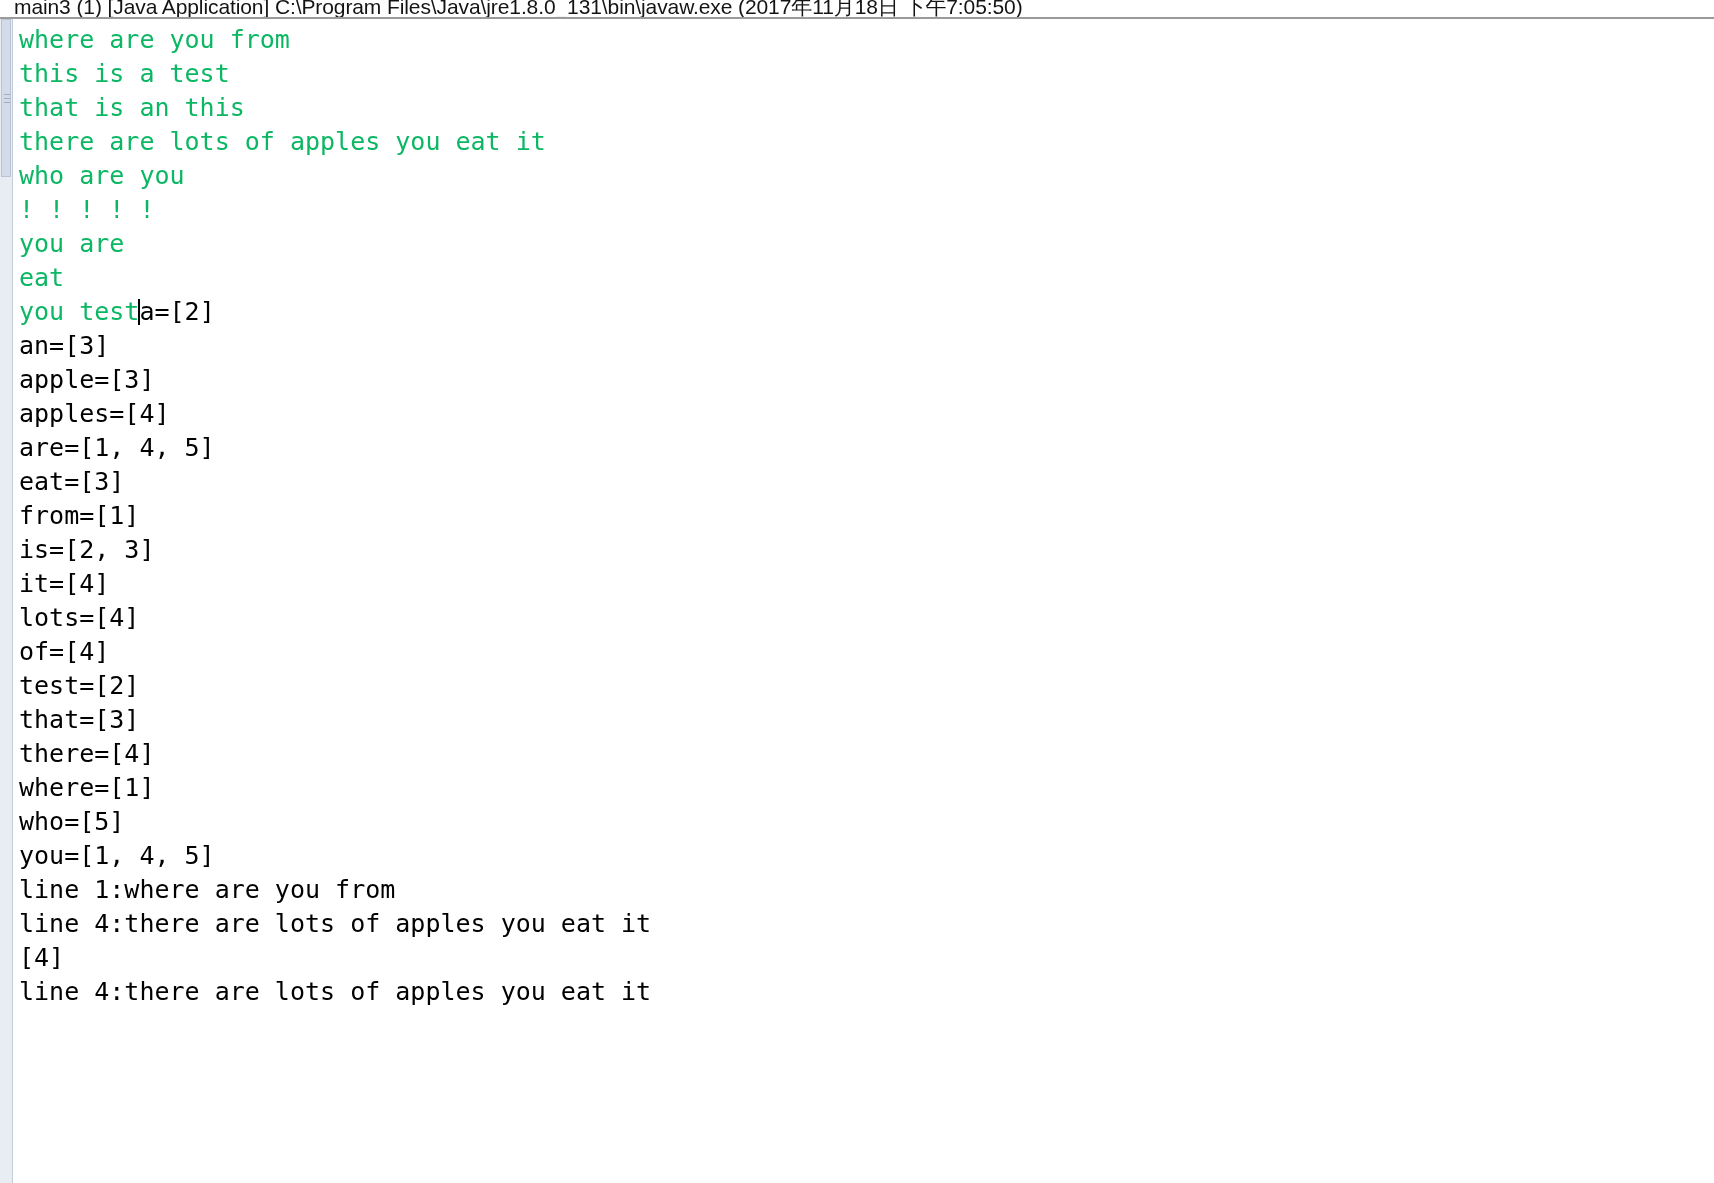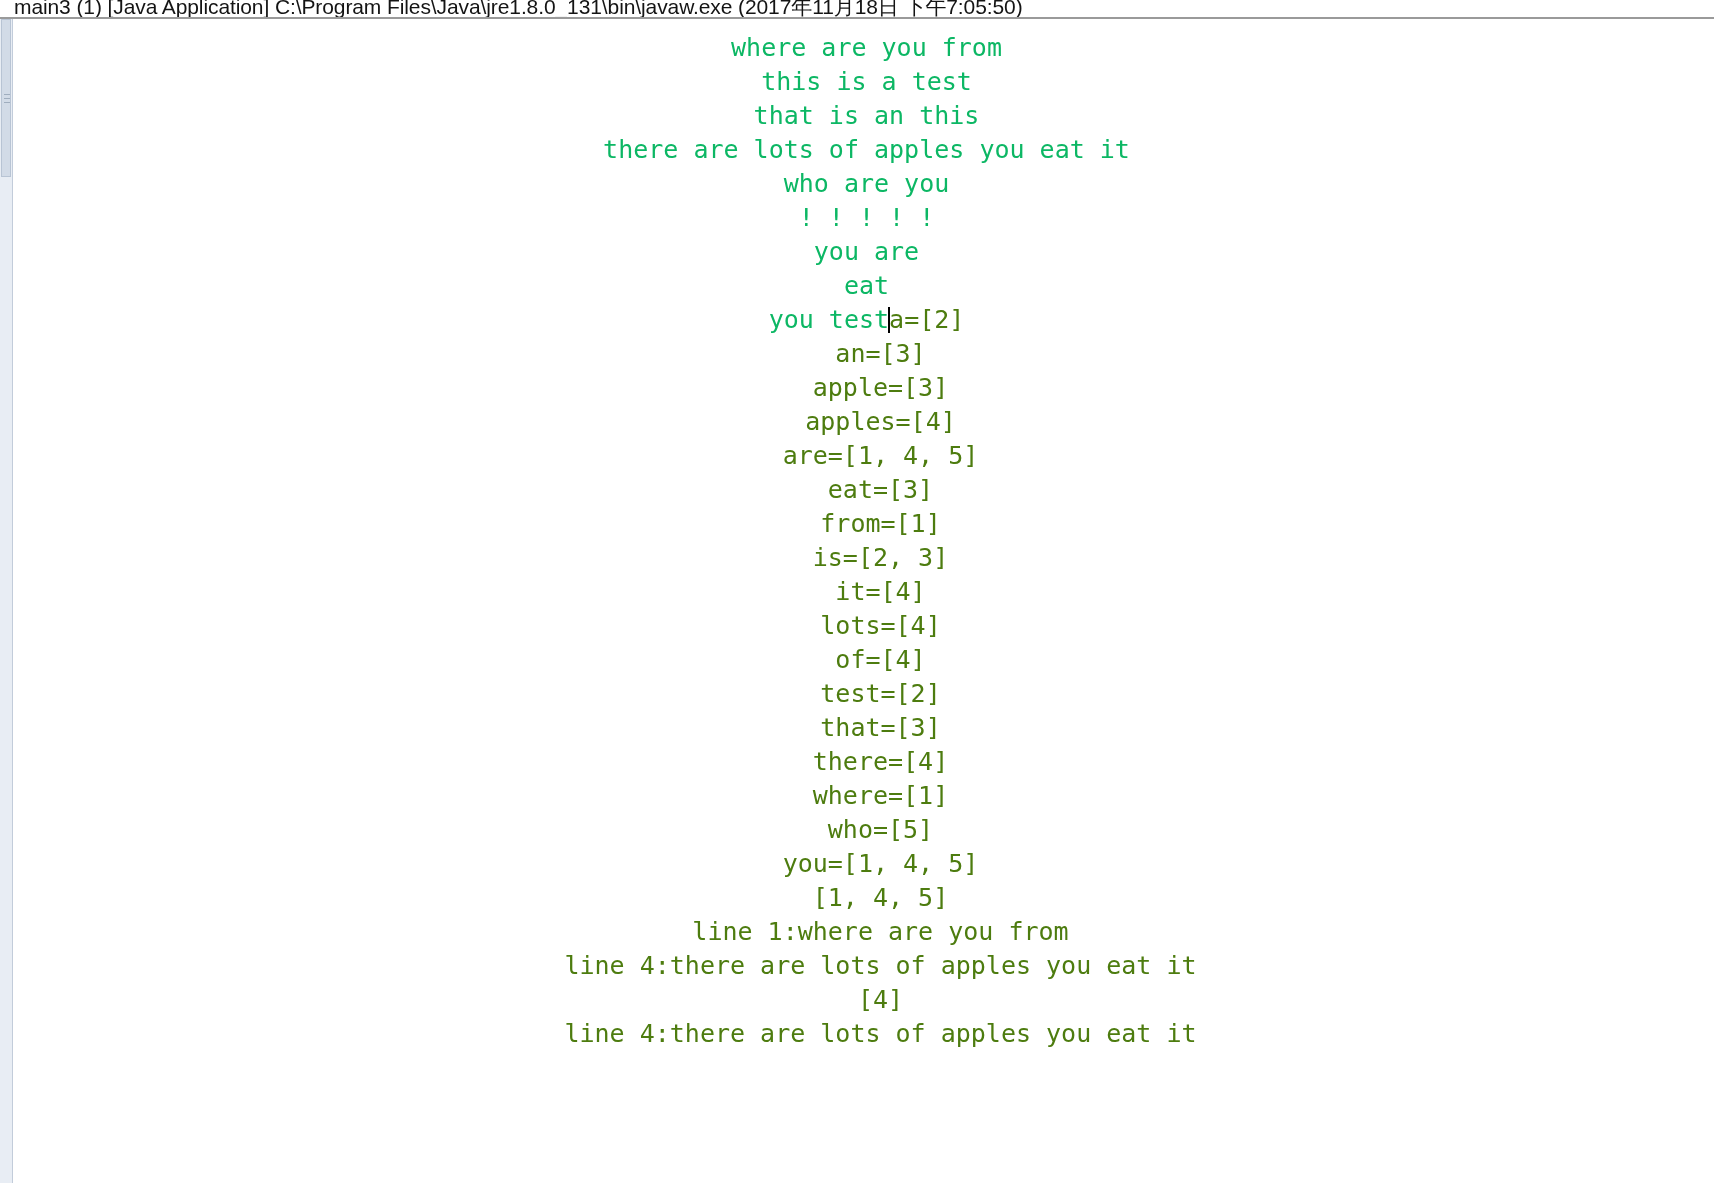--- a/index.html
+++ b/index.html
@@ -81,52 +81,50 @@
     background: #9fadbe;
   }
 
   
   #console-output {
     position: absolute;
     left: 14px;
     top: 19px;
     right: 0;
     bottom: 0;
-    padding-top: 12px;
+    padding-top: 4px;
     background: #ffffff;
     overflow: hidden;
-    text-align: center;
   }
   .console-line {
     height: 34px;
     line-height: 34px;
     font-family: "DejaVu Sans Mono", monospace;
     font-size: 25px;
     white-space: pre;
     color: #000000;
     padding-left: 5px;
     letter-spacing: 0px;
   }
   .console-line.stream-green {
     color: #0cb764;
   }
   .console-line.stream-black {
     color: #000000;
-    margin-left: 28px;
   }
   .caret {
     display: inline-block;
     width: 0;
     border-left: 2px solid #000000;
     height: 26px;
     vertical-align: -5px;
     margin: 0 -1px;
   }
   .seg-green { color: #0cb764; }
-  .seg-black { color: #4d7c0f; }
+  .seg-black { color: #000000; }
 </style>
 </head>
 <body>
 
 <div id="console-window">
 
   <div id="title-bar">
     <div id="title-text">main3 (1) [Java Application] C:\Program Files\Java\jre1.8.0_131\bin\javaw.exe (2017年11月18日 下午7:05:50)</div>
   </div>
   <div id="title-rule"></div>
@@ -158,20 +156,19 @@
       <div class="console-line stream-black"><span class="seg-black">is=[2, 3]</span></div>
       <div class="console-line stream-black"><span class="seg-black">it=[4]</span></div>
       <div class="console-line stream-black"><span class="seg-black">lots=[4]</span></div>
       <div class="console-line stream-black"><span class="seg-black">of=[4]</span></div>
       <div class="console-line stream-black"><span class="seg-black">test=[2]</span></div>
       <div class="console-line stream-black"><span class="seg-black">that=[3]</span></div>
       <div class="console-line stream-black"><span class="seg-black">there=[4]</span></div>
       <div class="console-line stream-black"><span class="seg-black">where=[1]</span></div>
       <div class="console-line stream-black"><span class="seg-black">who=[5]</span></div>
       <div class="console-line stream-black"><span class="seg-black">you=[1, 4, 5]</span></div>
-      <div class="console-line stream-black"><span class="seg-black">[1, 4, 5]</span></div>
       <div class="console-line stream-black"><span class="seg-black">line 1:where are you from</span></div>
       <div class="console-line stream-black"><span class="seg-black">line 4:there are lots of apples you eat it</span></div>
       <div class="console-line stream-black"><span class="seg-black">[4]</span></div>
       <div class="console-line stream-black"><span class="seg-black">line 4:there are lots of apples you eat it</span></div>
     </div>
 
 </div>
 
 </body></html>

